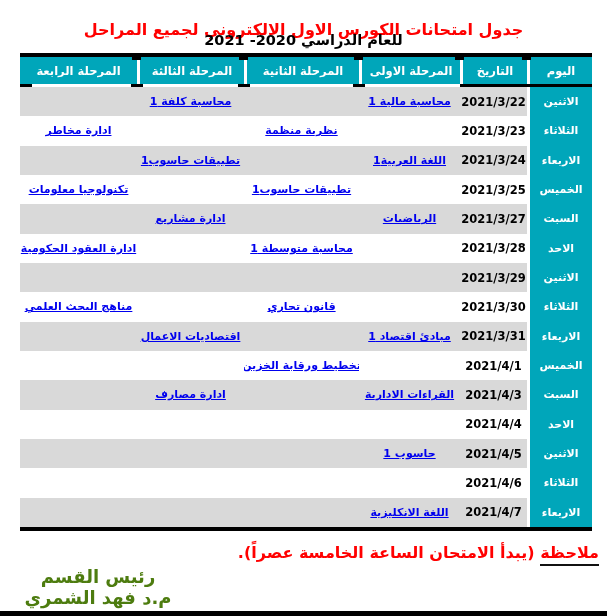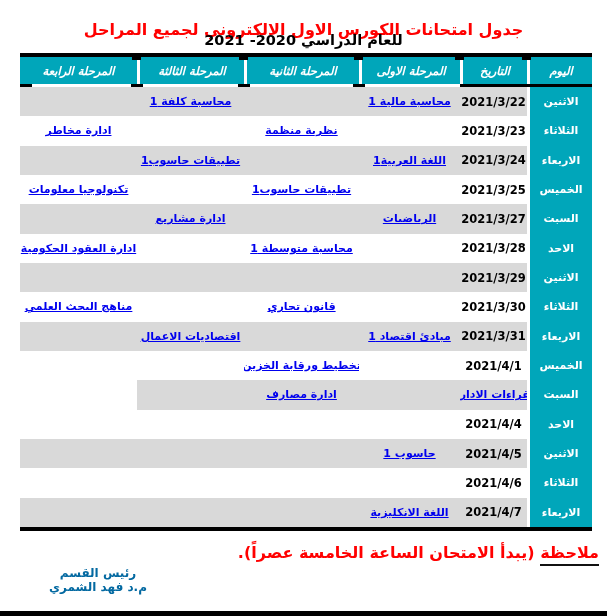--- a/index.html
+++ b/index.html
@@ -25,21 +25,20 @@
   .botborder { position:absolute; bottom:0; left:0; width:572px; height:4px; background:#000; }
   .grid-row {
     display:grid; direction:rtl;
     grid-template-columns:65px 67px 101px 115px 107px 117px;
   }
   #head-row { position:absolute; top:4px; right:0; width:572px; height:27px; }
   .hcell {
     background:var(--teal,#00A6BA); color:#fff; font-size:11.5px;
     display:flex; align-items:center; justify-content:center;
     border-left:3px solid #fff;
-    font-style:italic;
   }
   .hcell.last { border-left:none; }
   
   .hsep { position:absolute; background:#000; height:3px; }
   
   #body-rows { position:absolute; top:34px; right:0; width:572px; }
   .trow { height:29.33px; }
   .trow .cell {
     display:flex; align-items:center; justify-content:center;
     font-size:11px; overflow:hidden; white-space:nowrap;
@@ -58,21 +57,21 @@
   
   .note {
     position:absolute; top:543px; right:8px; color:var(--red,#FF0000);
     font-size:16px; text-align:right;
   }
   .note .note-label {
     border-bottom:2.5px solid #111; padding-bottom:2px; display:inline-block;
   }
   .signature {
     position:absolute; left:18px; top:566px; width:160px;
-    text-align:center; color:#0369a1; font-size:12px;
+    text-align:center; color:#4d7c0f; font-size:18px;
   }
   .signature .sig-name { margin-top:0; }
   .bottombar { position:absolute; bottom:0; left:0; width:607px; height:5px; background:#000; }
 </style>
 </head>
 <body>
 
 <div id="page">
 
   <div class="title">جدول امتحانات الكورس الاول الالكتروني لجميع المراحل</div>
@@ -211,20 +210,21 @@
           <div class="cell date">2021/4/1</div>
           <div class="cell subject"></div>
           <div class="cell subject">
             <a class="subj">تخطيط ورقابة الخزين</a>
           </div>
           <div class="cell subject"></div>
           <div class="cell subject"></div>
         </div>
         <div class="trow grid-row odd">
           <div class="cell day">السبت</div>
+          <div class="cell date">2021/4/3</div>
           <div class="cell subject">
             <a class="subj">القراءات الادارية</a>
           </div>
           <div class="cell subject"></div>
           <div class="cell subject">
             <a class="subj">ادارة مصارف</a>
           </div>
           <div class="cell subject"></div>
         </div>
         <div class="trow grid-row even">

